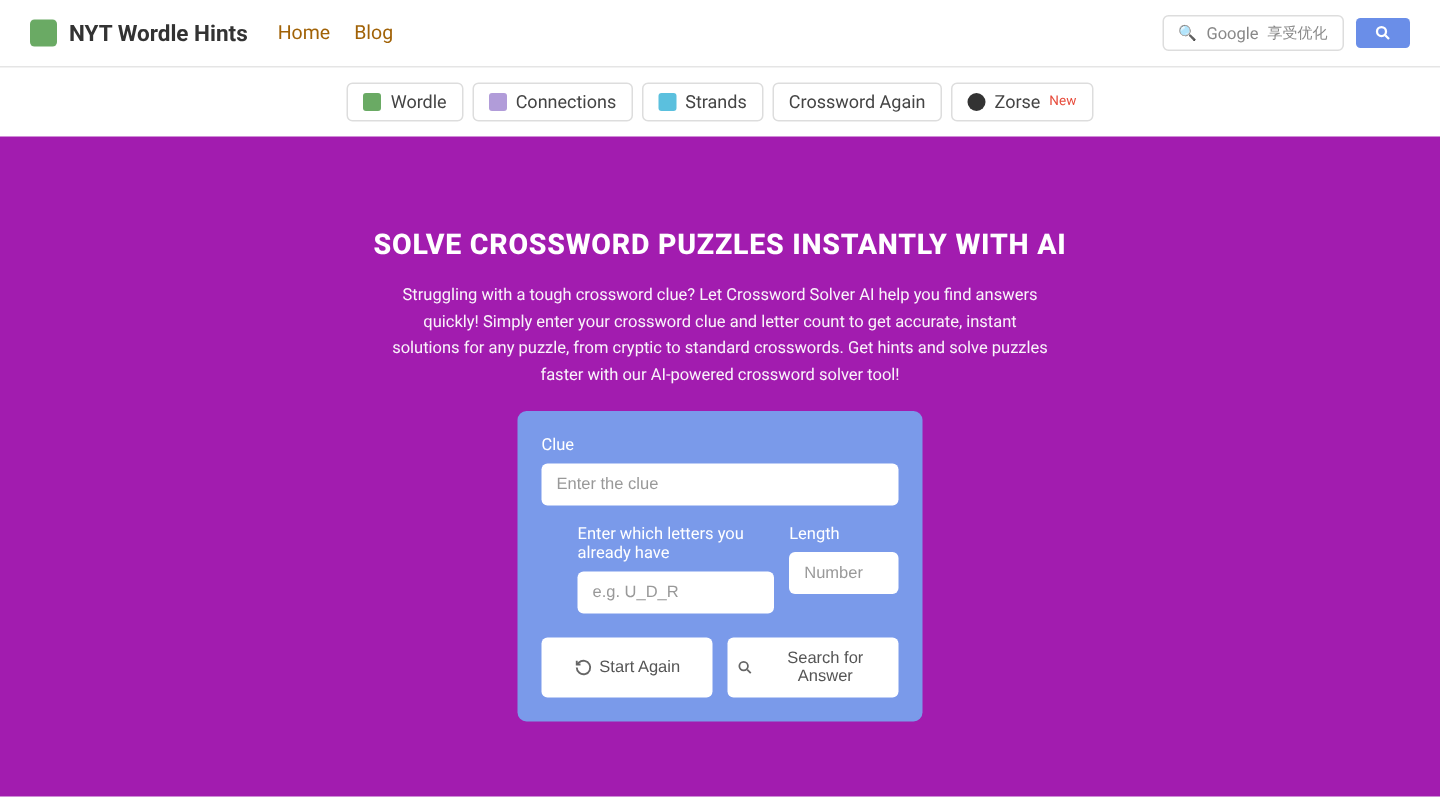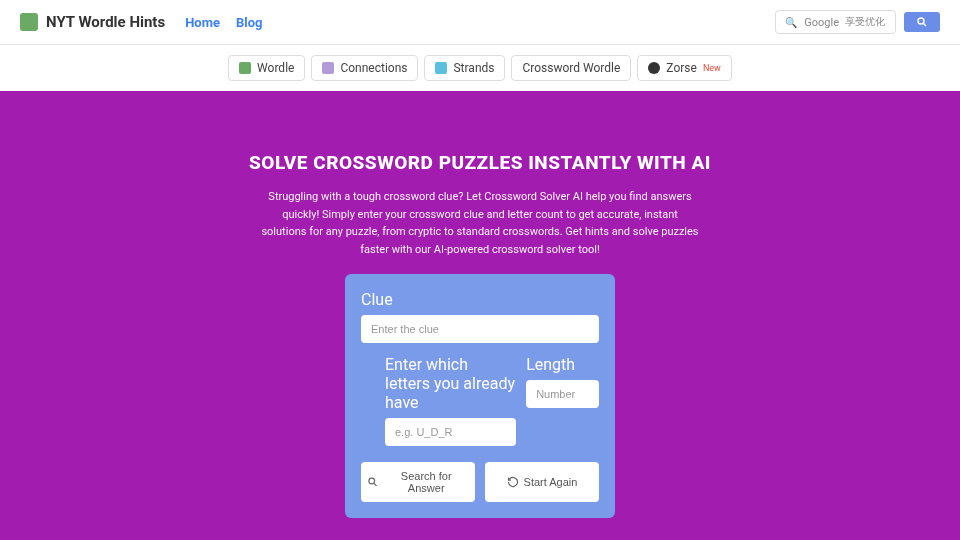--- a/index.html
+++ b/index.html
@@ -5,37 +5,37 @@
     * { margin: 0; padding: 0; box-sizing: border-box; }
     body { font-family: -apple-system, BlinkMacSystemFont, "Segoe UI", Roboto, sans-serif; background: #fff; color: #333; }
     
     .header { border-bottom: 1px solid #e5e5e5; padding: 10px 0; }
     .header-inner { max-width: 960px; margin: 0 auto; display: flex; align-items: center; justify-content: space-between; padding: 0 20px; }
     .header-left { display: flex; align-items: center; gap: 20px; }
     .logo { display: flex; align-items: center; gap: 8px; }
     .logo-icon { width: 18px; height: 18px; background: #6aaa64; border-radius: 3px; display: inline-block; }
     .logo-text { font-weight: 700; font-size: 15px; }
     .nav { display: flex; gap: 16px; }
-    .nav a { color: #3b82f6; text-decoration: none; font-size: 13px; font-weight: bold; }
+    .nav a { color: #a16207; text-decoration: none; font-size: 13px; }
     .header-right { display: flex; align-items: center; gap: 8px; }
     .google-box { border: 1px solid #ddd; border-radius: 4px; padding: 4px 10px; display: flex; align-items: center; gap: 6px; font-size: 10px; color: #888; }
     .google-text { font-size: 11px; }
     .search-btn { width: 36px; height: 20px; background: #6a8ee8; border-radius: 3px; display: flex; align-items: center; justify-content: center; cursor: pointer; }
     
     .tabs-row { padding: 10px 0; display: flex; justify-content: center; gap: 6px; }
     .tab { border: 1px solid #ddd; border-radius: 4px; padding: 5px 10px; display: flex; align-items: center; gap: 6px; font-size: 12px; cursor: pointer; color: #444; }
     .tab-icon { width: 12px; height: 12px; border-radius: 2px; display: inline-block; }
     .tab-new { color: #e74c3c; font-size: 9px; }
     
     .hero { background: #a21caf; color: #fff; padding: 60px 20px 50px; text-align: center; }
     .hero h1 { font-size: 19px; font-weight: 800; letter-spacing: 0.5px; margin-bottom: 14px; }
     .hero p { font-size: 11px; line-height: 1.6; max-width: 440px; margin: 0 auto 16px; opacity: 0.95; }
     
     .form-card { background: #7a9aea; border-radius: 6px; max-width: 270px; margin: 0 auto; padding: 16px; text-align: left; }
-    .form-label { font-size: 16px; margin-bottom: 6px; display: block; }
+    .form-label { font-size: 11px; margin-bottom: 6px; display: block; }
     .form-input { width: 100%; padding: 8px 10px; border: none; border-radius: 4px; font-size: 11px; margin-bottom: 12px; background: #fff; color: #333; }
     .form-input::placeholder { color: #999; }
     .form-row { display: flex; gap: 10px; }
     .form-col-left { flex: 1.8; margin-left: 24px; }
     .form-col-right { flex: 1; }
     .btn-row { display: flex; gap: 10px; margin-top: 4px; }
     .btn { flex: 1; background: #fff; color: #555; border: none; border-radius: 4px; padding: 8px 6px; font-size: 11px; cursor: pointer; display: flex; align-items: center; justify-content: center; gap: 5px; }
     
     .content { max-width: 650px; margin: 20px auto 0; background: #fff; padding: 20px 24px; }
     
@@ -79,21 +79,21 @@
   </div>
   <div class="tab">
     <span class="tab-icon" style="background:#b19cd9"></span>
     <span>Connections</span>
   </div>
   <div class="tab">
     <span class="tab-icon" style="background:#5bc0de"></span>
     <span>Strands</span>
   </div>
   <div class="tab">
-    <span>Crossword Wordle</span>
+    <span>Crossword Again</span>
   </div>
   <div class="tab">
     <span class="tab-icon" style="background:#333;border-radius:50%"></span>
     <span>Zorse</span>
     <span class="tab-new">New</span>
   </div>
 </div>
 
 <section class="hero">
   <h1>SOLVE CROSSWORD PUZZLES INSTANTLY WITH AI</h1>
@@ -110,31 +110,31 @@
       </div>
       <div class="form-col-right">
         <label class="form-label">Length</label>
         <input class="form-input" placeholder="Number" style="">
       </div>
     </div>
     
     <div class="btn-row">
       <button class="btn">
         <svg viewBox="0 0 24 24" fill="none" stroke="#666" stroke-width="2.5">
+            <path d="M3 12a9 9 0 1 0 3-6.7L3 8"></path>
+            <polyline points="3 3 3 8 8 8"></polyline>
+          </svg>
+        <span>Start Again</span>
+      </button>
+      <button class="btn">
+        <svg viewBox="0 0 24 24" fill="none" stroke="#666" stroke-width="2.5">
             <circle cx="10" cy="10" r="6"></circle>
             <line x1="15" y1="15" x2="20" y2="20"></line>
           </svg>
         <span>Search for Answer</span>
-      </button>
-      <button class="btn">
-        <svg viewBox="0 0 24 24" fill="none" stroke="#666" stroke-width="2.5">
-            <path d="M3 12a9 9 0 1 0 3-6.7L3 8"></path>
-            <polyline points="3 3 3 8 8 8"></polyline>
-          </svg>
-        <span>Start Again</span>
       </button>
     </div>
   </div>
 </section>
 
 <section class="content">
   
   
   
   

